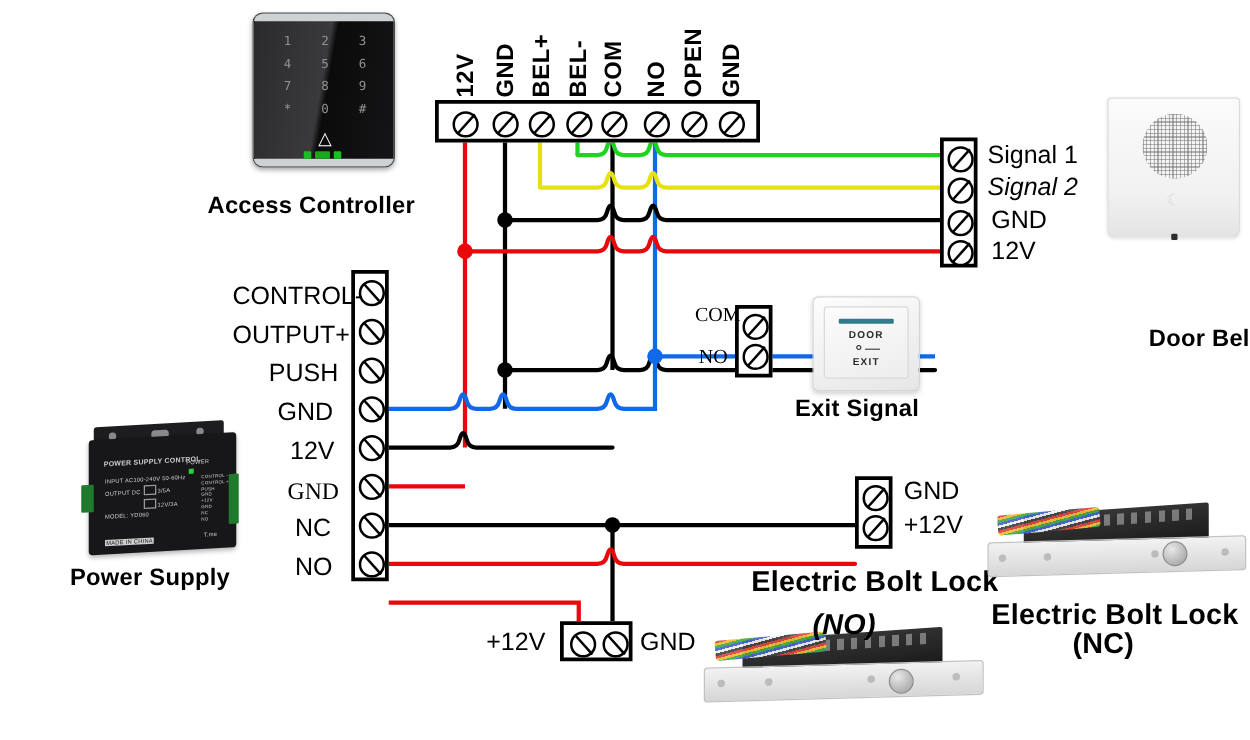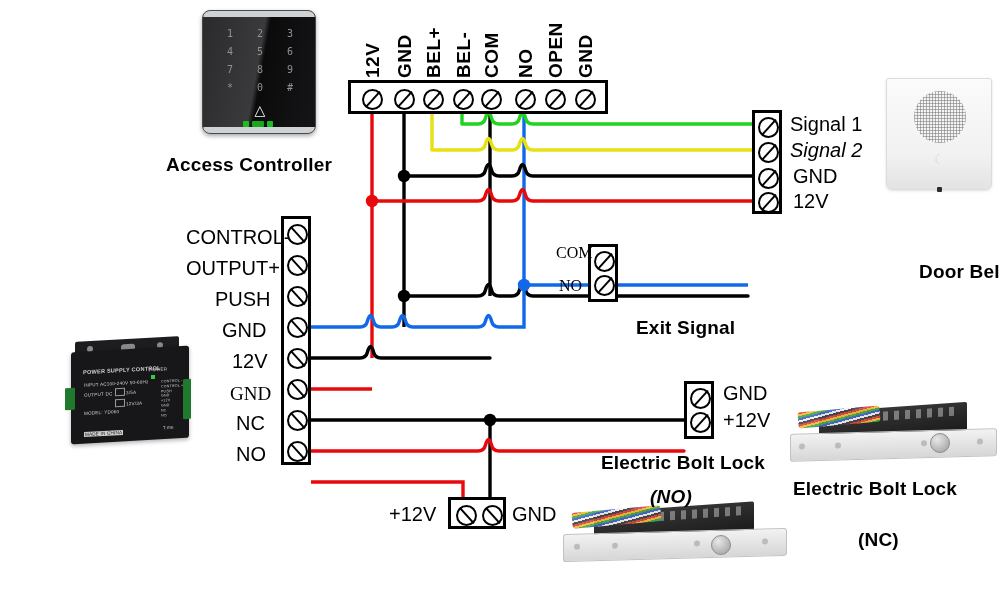--- a/index.html
+++ b/index.html
@@ -9,21 +9,21 @@
     font-family:"Liberation Sans", sans-serif;
     position:relative;
     overflow:hidden;
   }
   .stage{position:absolute;left:0;top:0;width:1000px;height:592px;}
   svg.wires{position:absolute;left:0;top:0;width:1000px;height:592px;}
 
   
   .lbl{position:absolute;color:#000;white-space:nowrap;}
   .devname{font-size:19px;font-weight:bold;letter-spacing:.2px;}
-  .devname.small{font-size:19px;}
+  .devname.small{font-size:23px;}
   .termlbl{font-size:20px;font-weight:normal;}
   .serif{font-family:"Liberation Serif", serif;font-size:16px;}
   .vertlbl{
     font-size:19px;font-weight:bold;
     writing-mode:vertical-rl;transform:rotate(180deg);
     transform-origin:center;
     letter-spacing:.5px;
   }
 
   
@@ -305,21 +305,30 @@
     <div class="psu-txt" style="left:69px;top:62px;">12V/3A</div>
     <div class="psu-txt" style="left:27px;top:71px;">MODEL: YD060</div>
     <div class="psu-txt" style="left:27px;top:92px;background:#cfcfcf;color:#111;padding:0 1px;">MADE IN CHINA</div>
     <div class="psu-txt" style="left:92px;top:28px;">POWER</div>
     <div class="psu-led"></div>
     <div class="psu-txt" style="left:106px;top:86px;">T.me</div>
     <div class="psu-green" style="left:8px;top:49px;width:10px;height:22px;"></div>
     <div class="psu-green" style="left:126px;top:40px;width:8px;height:40px;"></div>
     <div class="psu-txt" style="left:104px;top:40px;font-size:3.6px;line-height:4.8px;">CONTROL -<br>CONTROL +<br>PUSH<br>GND<br>+12V<br>GND<br>NC<br>NO</div>
   </div>
-
+  <div class="lbl devname" style="left:56px;top:452px;">Power Supply</div>
+
+  <div class="exitbtn">
+    <div class="face">
+      <div class="bar"></div>
+      <div class="t">DOOR</div>
+      <div class="key">⚬—</div>
+      <div class="t">EXIT</div>
+    </div>
+  </div>
   <div class="lbl devname" style="left:636px;top:317px;">Exit Signal</div>
 
   <div class="bolt" style="left:563px;top:505px;width:222px;height:62px;">
     <div class="can"></div>
     <div class="wires-bundle"></div>
     <div class="plate">
       <b style="left:10px;"></b>
         <b style="left:48px;"></b>
         <b style="left:130px;"></b>
         <b style="left:198px;"></b>
@@ -334,15 +343,15 @@
     <div class="wires-bundle"></div>
     <div class="plate">
       <b style="left:8px;"></b>
         <b style="left:44px;"></b>
         <b style="left:130px;"></b>
         <b style="left:186px;"></b>
     </div>
     <div class="knob" style="left:140px;top:28px;"></div>
   </div>
   <div class="lbl devname small" style="left:793px;top:478px;">Electric Bolt Lock</div>
-  <div class="lbl devname small" style="left:858px;top:529px;">(NC)</div>
+  <div class="lbl devname small" style="left:858px;top:501px;">(NC)</div>
 
 </div>
 
 </body></html>

